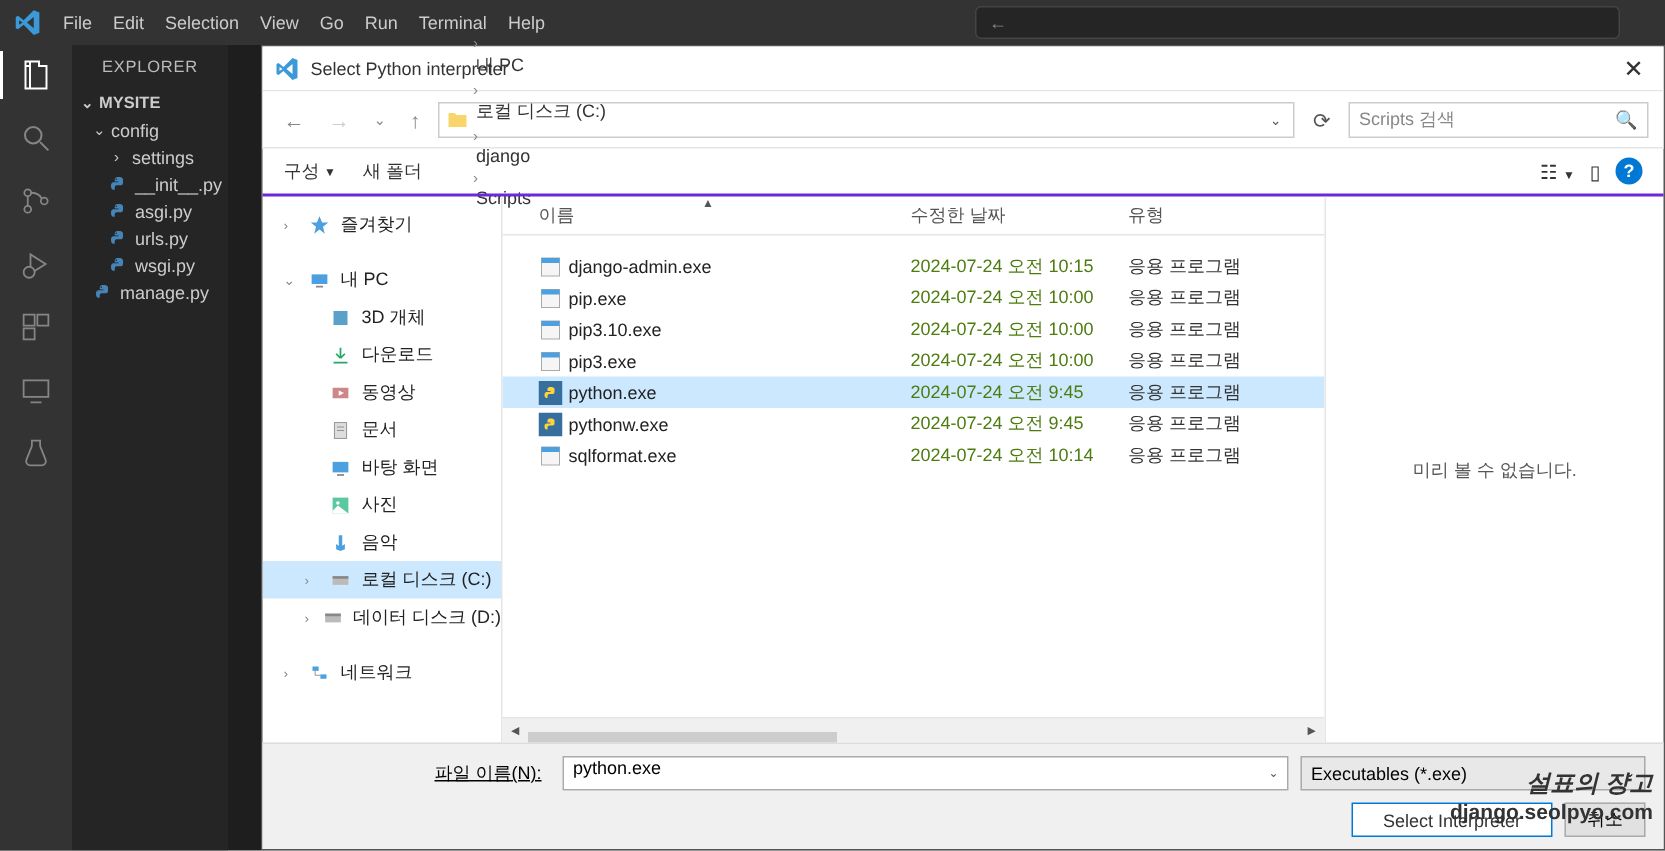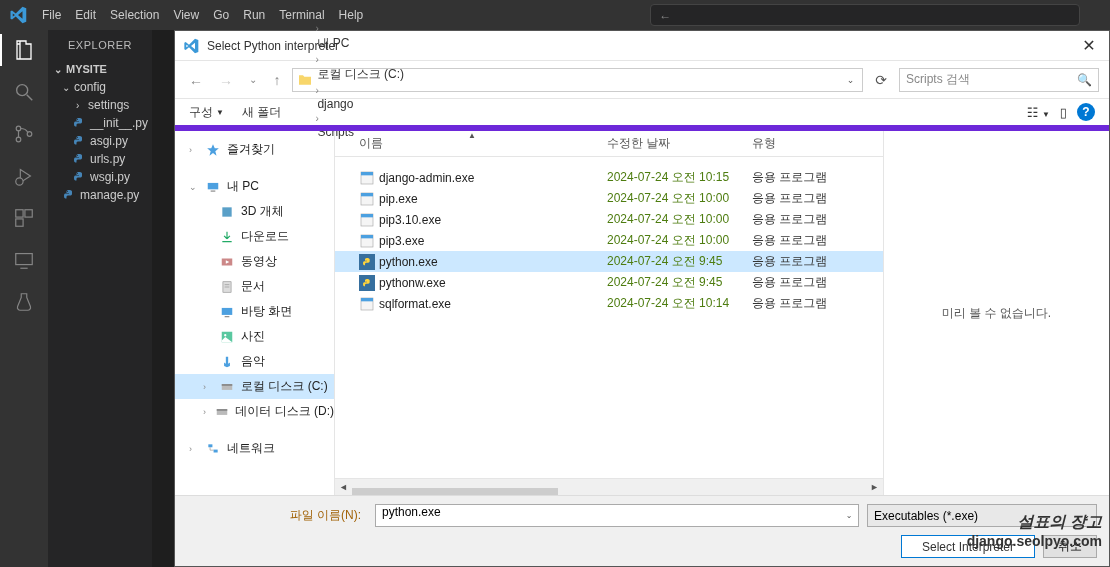--- a/index.html
+++ b/index.html
@@ -34,21 +34,21 @@
 
 .dialog-toolbar { height:38px; background:#fff; border-bottom:1px solid #e5e5e5; display:flex; align-items:center; padding:0 10px; gap:8px; font-size:12px; color:#333; }
 .tb-arrow { padding:4px; color:#888; cursor:pointer; font-size:14px; }
 .tb-arrow.disabled { color:#ccc; }
 .breadcrumb { flex:1; height:24px; border:1px solid #ccc; display:flex; align-items:center; padding:0 4px; font-size:12px; color:#333; gap:0; }
 .crumb { display:flex; align-items:center; padding:0 4px; cursor:pointer; }
 .crumb-sep { color:#888; font-size:10px; padding:0 2px; }
 .tb-icon { cursor:pointer; padding:4px; color:#555; font-size:14px; }
 .searchbox { width:200px; height:24px; border:1px solid #ccc; display:flex; align-items:center; padding:0 6px; font-size:12px; color:#888; justify-content:space-between; }
 
-.dialog-subtool { height:32px; border-bottom:6px solid #6d28d9; display:flex; align-items:center; padding:0 14px; gap:18px; font-size:12px; color:#333; }
+.dialog-subtool { height:32px; border-bottom:2px solid #6d28d9; display:flex; align-items:center; padding:0 14px; gap:18px; font-size:12px; color:#333; }
 .sub-item { display:flex; align-items:center; gap:3px; cursor:pointer; }
 .sub-right { margin-left:auto; display:flex; gap:10px; align-items:center; }
 .help-icon { width:18px; height:18px; border-radius:50%; background:#0078d4; color:#fff; display:flex; align-items:center; justify-content:center; font-size:12px; font-weight:bold; }
 
 .dialog-body { flex:1; display:flex; overflow:hidden; }
 .nav-pane { width:160px; border-right:1px solid #e5e5e5; padding:6px 0; font-size:12px; color:#222; overflow:auto; }
 .nav-item { padding:4px 0 4px 14px; display:flex; align-items:center; gap:6px; cursor:pointer; white-space:nowrap; }
 .nav-item.indent { padding-left:28px; }
 .nav-item.selected { background:#cce8ff; }
 .nav-icon { width:16px; height:16px; display:inline-flex; align-items:center; justify-content:center; }
@@ -70,21 +70,21 @@
 .file-row .c-type { flex:1; padding:0 6px; color:#333; }
 .file-scrollbar { height:17px; border-top:1px solid #e5e5e5; background:#f0f0f0; position:relative; display:flex; align-items:center; }
 .sb-left, .sb-right { width:17px; height:17px; display:flex; align-items:center; justify-content:center; font-size:9px; color:#555; cursor:pointer; }
 .sb-track { flex:1; position:relative; }
 .sb-thumb { position:absolute; left:0; width:40%; height:15px; top:1px; background:#cdcdcd; }
 
 .preview-pane { width:225px; display:flex; align-items:center; justify-content:center; font-size:12px; color:#555; }
 
 .dialog-footer { background:#f0f0f0; border-top:1px solid #ddd; padding:8px 12px 8px 12px; display:flex; flex-direction:column; gap:8px; }
 .footer-row { display:flex; align-items:center; gap:8px; }
-.footer-label { width:180px; text-align:right; font-size:12px; color:#a16207; padding-right:6px; }
+.footer-label { width:180px; text-align:right; font-size:12px; color:#000000; padding-right:6px;text-decoration:underline; }
 .filename-input { flex:1; height:23px; border:1px solid #aaa; background:#fff; font-size:12px; padding:0 6px; position:relative; }
 .filename-input .dd { position:absolute; right:0; top:0; width:18px; height:21px; display:flex; align-items:center; justify-content:center; font-size:8px; color:#555; }
 .filter-select { width:230px; height:23px; border:1px solid #aaa; background:#e8e8e8; font-size:12px; padding:0 6px; display:flex; align-items:center; justify-content:space-between; }
 .dlg-btn { height:23px; border:1px solid #aaa; background:#e1e1e1; font-size:12px; padding:0 14px; cursor:pointer; display:flex; align-items:center; }
 .dlg-btn.primary { border:1px solid #0078d4; background:#fff; color:#333; padding:0 20px; }
 .btn-row { display:flex; gap:8px; justify-content:flex-end; }
 
 
 .watermark { position:absolute; right:8px; bottom:18px; color:#444; font-size:15px; font-weight:bold; text-align:right; pointer-events:none; }
 .watermark .line1 { font-family:"Malgun Gothic",sans-serif; font-style:italic; font-size:16px; color:#333; }

